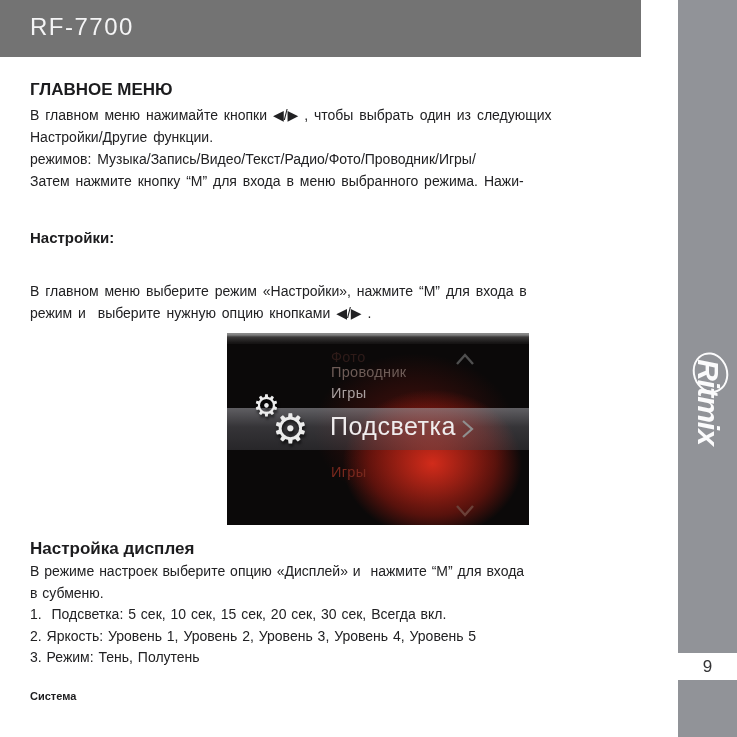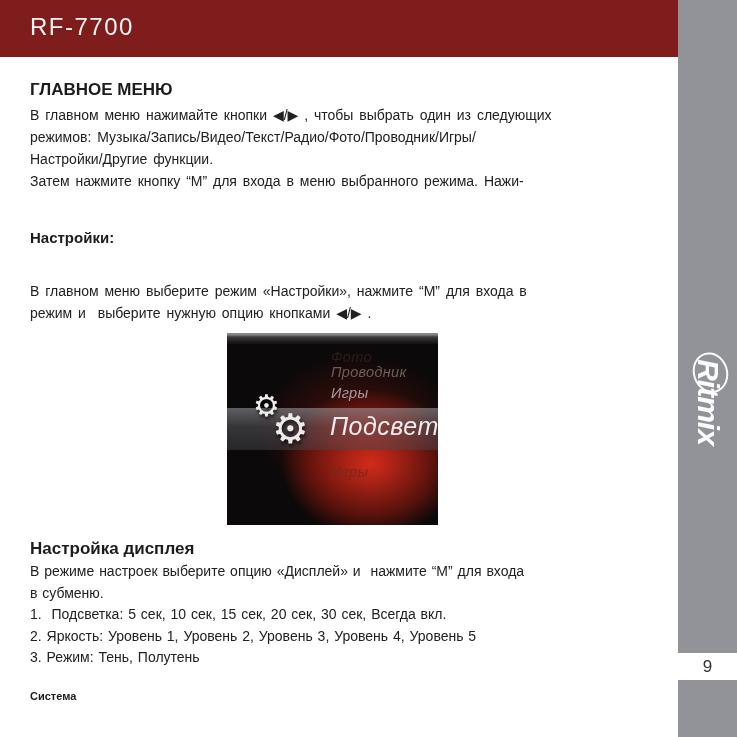--- a/index.html
+++ b/index.html
@@ -1,20 +1,20 @@
 <!DOCTYPE html>
 <html><head>
 <meta charset="utf-8">
 <style>
   html,body { margin:0; padding:0; }
   body { width:737px; height:737px; background:#ffffff; font-family:"Liberation Sans", sans-serif; }
   .page { position:relative; width:737px; height:737px; background:#ffffff; overflow:hidden; }
 
   
-  .header-bar { position:absolute; left:0; top:0; width:737px; height:57px; background:#7f1d1d; }
+  .header-bar { position:absolute; left:0; top:0; width:641px; height:57px; background:#737373; }
   .model-title { position:absolute; left:30px; top:13px; font-size:24px; font-weight:400; color:#f4f4f5; letter-spacing:1.5px; }
   .sidebar { position:absolute; left:678px; top:0; width:59px; height:737px; background:#919398; }
 
   
   .ritmix-logo { position:absolute; left:0; top:328px; width:59px; height:148px; }
   .logo-rot { position:absolute; left:50%; top:50%; transform:translate(-50%,-50%) rotate(90deg); white-space:nowrap;
               font-style:italic; font-weight:700; font-size:30px; letter-spacing:-1px; color:#fbfbfc; }
   .logo-ellipse { position:absolute; left:-7px; top:-3px; width:37px; height:31px; border:2.5px solid #fbfbfc;
                   border-radius:50%; transform:rotate(-18deg); }
 
@@ -29,21 +29,21 @@
   .h-set     { top:229px; font-size:15px; }
   .h-disp    { top:539px; font-size:17px; }
   .h-sys     { top:690px; font-size:11px; }
   .para { position:absolute; left:30px; color:#212123; font-size:14px; }
   .para .line { white-space:pre; }
   .p-main { top:104px; }  .p-main .line { line-height:22px; word-spacing:2px; }
   .p-set  { top:280px; }  .p-set  .line { line-height:22px; word-spacing:2px; }
   .p-disp { top:561px; }  .p-disp .line { line-height:21.5px; word-spacing:1px; }
 
   
-  .device-screen { position:absolute; left:227px; top:333px; width:211px; height:192px; background:#0b0909; overflow:hidden;font-style:italic; }
+  .device-screen { position:absolute; left:227px; top:333px; width:302px; height:192px; background:#0b0909; overflow:hidden; }
   .screen-bezel { position:absolute; left:0; top:0; width:100%; height:11px;
                   background:linear-gradient(180deg,#8d8d8d 0px,#7f7f7f 2px,#3c3a3a 4px,#161414 10px); }
   .red-glow { position:absolute; left:0; top:0; right:0; bottom:0;
       background:
         radial-gradient(ellipse 115px 95px at 68% 68%, rgba(224,46,28,0.92), rgba(150,25,15,0.55) 55%, rgba(20,2,2,0) 78%),
         radial-gradient(ellipse 140px 105px at 62% 50%, rgba(140,22,14,0.5), rgba(0,0,0,0) 72%); }
   .m-item { position:absolute; left:104px; font-size:14.5px; letter-spacing:0.3px; white-space:pre; }
   .mi-ghost { top:16px;  color:#4b2a26; opacity:0.55; }
   .mi-dim   { top:31px;  color:#6e5c57; }
   .mi-gray  { top:52px;  color:#a99f9f; }
@@ -76,22 +76,22 @@
       </span>
     </div>
     <div class="page-number-band">
       <span class="page-number">9</span>
     </div>
   </div>
 
   <div class="h-bold h-main">ГЛАВНОЕ МЕНЮ</div>
   <div class="para p-main">
     <div class="line">В главном меню нажимайте кнопки ◀/▶ , чтобы выбрать один из следующих</div>
+    <div class="line">Настройки/Другие функции.</div>
     <div class="line">режимов: Музыка/Запись/Видео/Текст/Радио/Фото/Проводник/Игры/</div>
-    <div class="line">Настройки/Другие функции.</div>
     <div class="line">Затем нажмите кнопку “М” для входа в меню выбранного режима. Нажи-</div>
   </div>
 
   <div class="h-bold h-set">Настройки:</div>
   <div class="para p-set">
     <div class="line">В главном меню выберите режим «Настройки», нажмите “М” для входа в</div>
     <div class="line">режим и  выберите нужную опцию кнопками ◀/▶ .</div>
   </div>
 
   <div class="device-screen">

